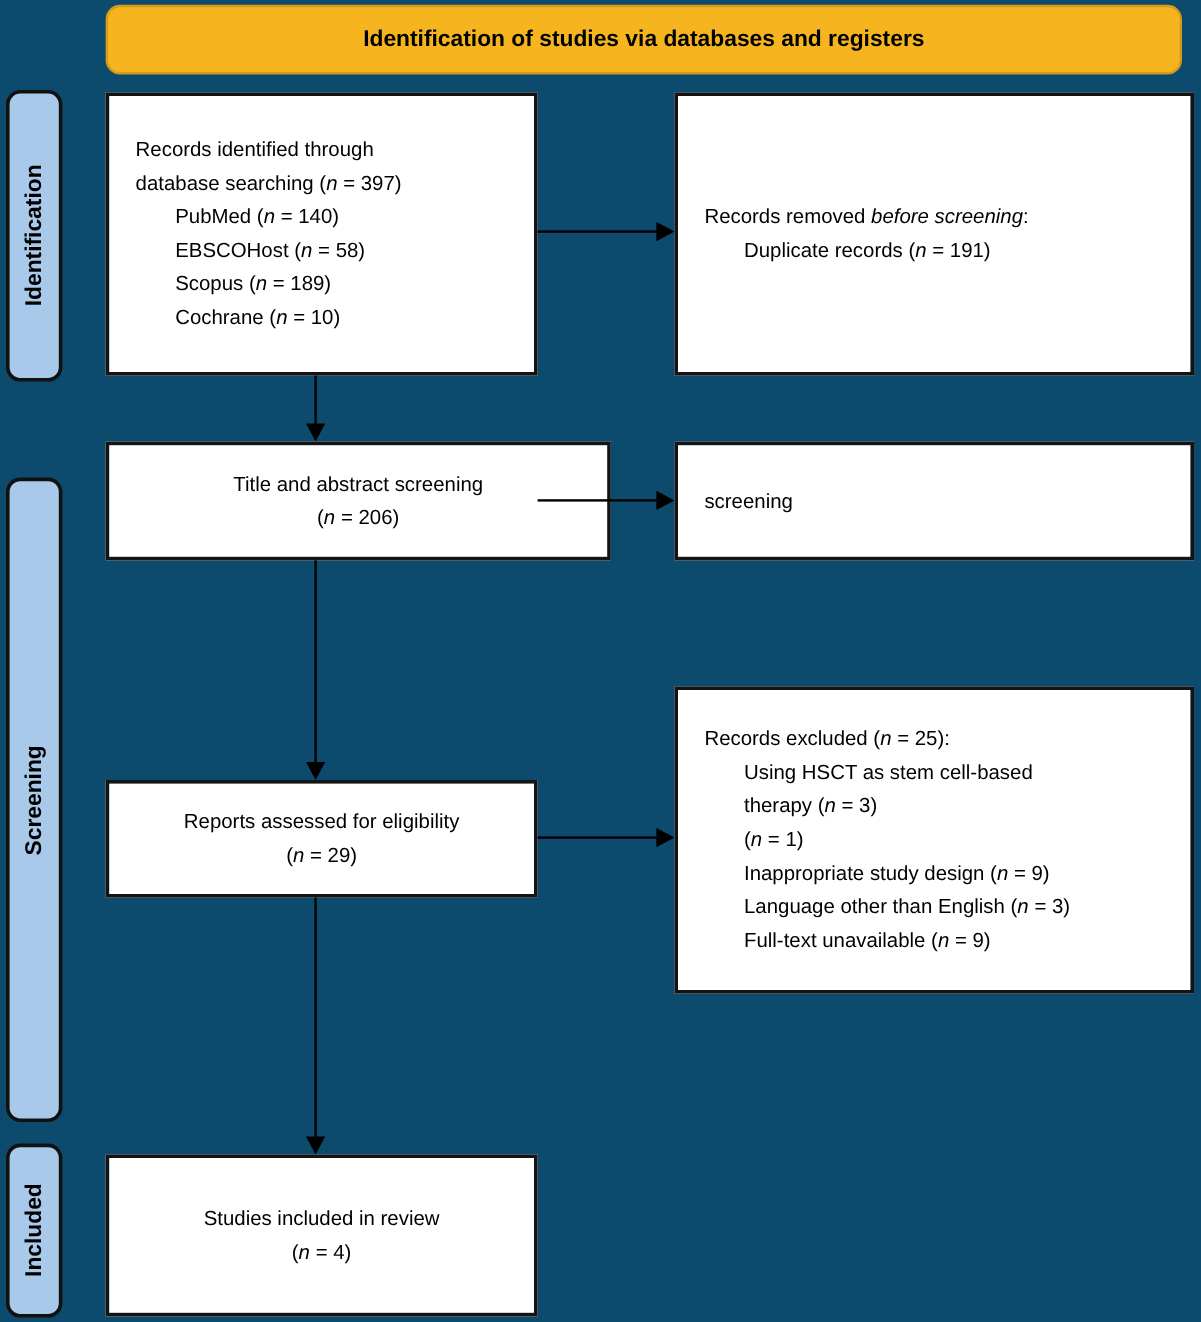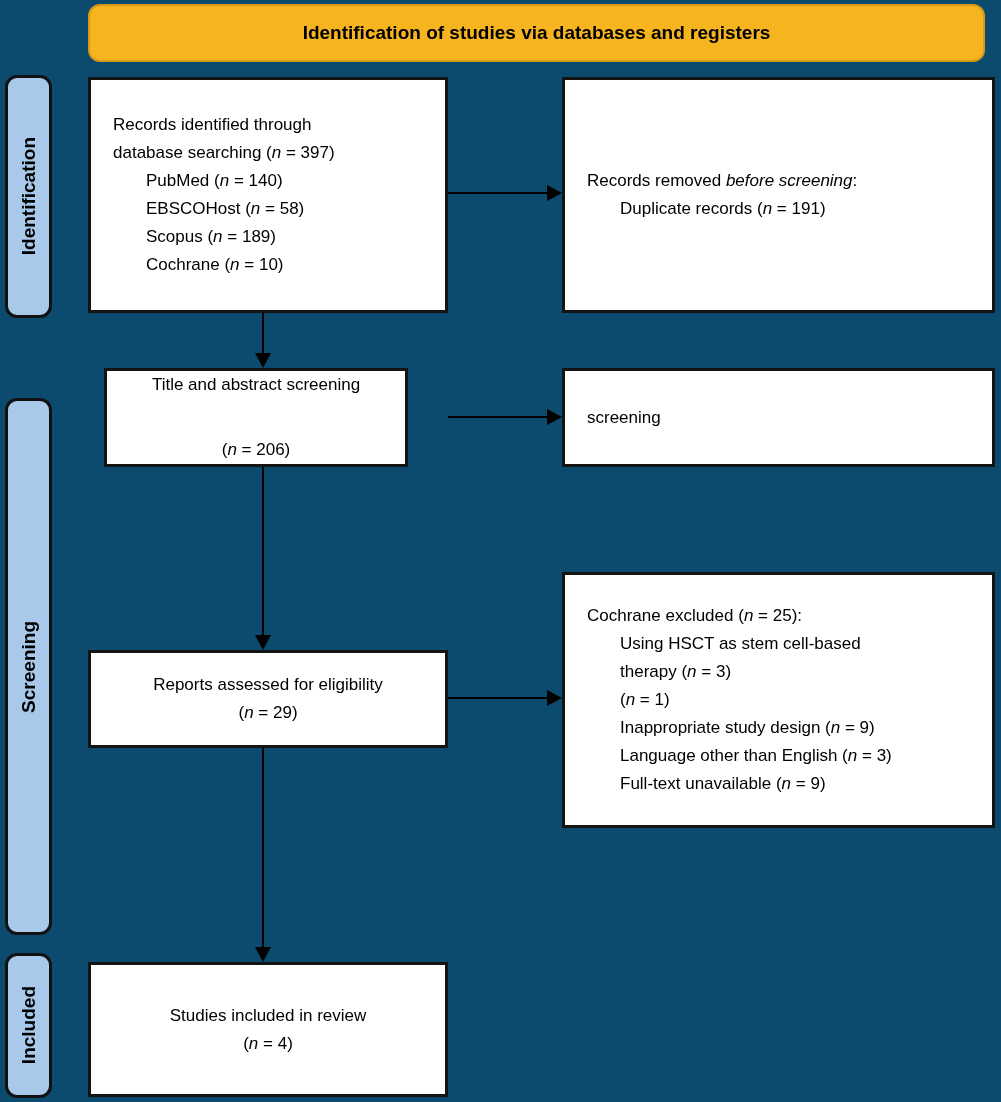--- a/index.html
+++ b/index.html
@@ -56,21 +56,21 @@
     font-size: 17px; line-height: 28px;
   }
   .fbox.left   { padding-left: 22px; padding-right: 8px; align-items: flex-start; text-align: center; }
   .fbox.center { align-items: center; text-align: center; }
   .tline { white-space: nowrap; }
   .tline.ind { padding-left: 33px; }
   .it { font-style: italic; }
 
   .box-records-identified { left: 88px;  top: 77px;  width: 360px; height: 236px; }
   .box-records-removed    { left: 562px; top: 77px;  width: 433px; height: 236px; }
-  .box-title-abstract     { left: 104px;  top: 368px; width: 304px; height: 99px; justify-content: space-between; }
+  .box-title-abstract     { left: 88px;  top: 368px; width: 421px; height: 99px; }
   .box-excluded-screening { left: 562px; top: 368px; width: 433px; height: 99px; }
   .box-reports-assessed   { left: 88px;  top: 650px; width: 360px; height: 98px; }
   .box-reports-excluded   { left: 562px; top: 572px; width: 433px; height: 256px; }
   .box-studies-included   { left: 88px;  top: 962px; width: 360px; height: 135px; }
 
   
   .vline { position: absolute; width: 2px; background: #000; }
   .hline { position: absolute; height: 2px; background: #000; }
   .head-down {
     position: absolute; width: 0; height: 0;
@@ -124,21 +124,21 @@
   <div class="fbox left box-excluded-screening">
       <div class="tline"><span>screening</span></div>
     </div>
 
   <div class="fbox center box-reports-assessed">
       <div class="tline"><span>Reports assessed for eligibility</span></div>
       <div class="tline"><span>(</span><span class="it">n</span><span> = 29)</span></div>
     </div>
 
   <div class="fbox left box-reports-excluded">
-      <div class="tline"><span>Cochrane excluded (</span><span class="it">n</span><span> = 25):</span></div>
+      <div class="tline"><span>Records excluded (</span><span class="it">n</span><span> = 25):</span></div>
       <div class="tline ind"><span>Using HSCT as stem cell-based</span></div>
       <div class="tline ind"><span>therapy (</span><span class="it">n</span><span> = 3)</span></div>
       <div class="tline ind"><span>(</span><span class="it">n</span><span> = 1)</span></div>
       <div class="tline ind"><span>Inappropriate study design (</span><span class="it">n</span><span> = 9)</span></div>
       <div class="tline ind"><span>Language other than English (</span><span class="it">n</span><span> = 3)</span></div>
       <div class="tline ind"><span>Full-text unavailable (</span><span class="it">n</span><span> = 9)</span></div>
     </div>
 
   <div class="fbox center box-studies-included">
       <div class="tline"><span>Studies included in review</span></div>

